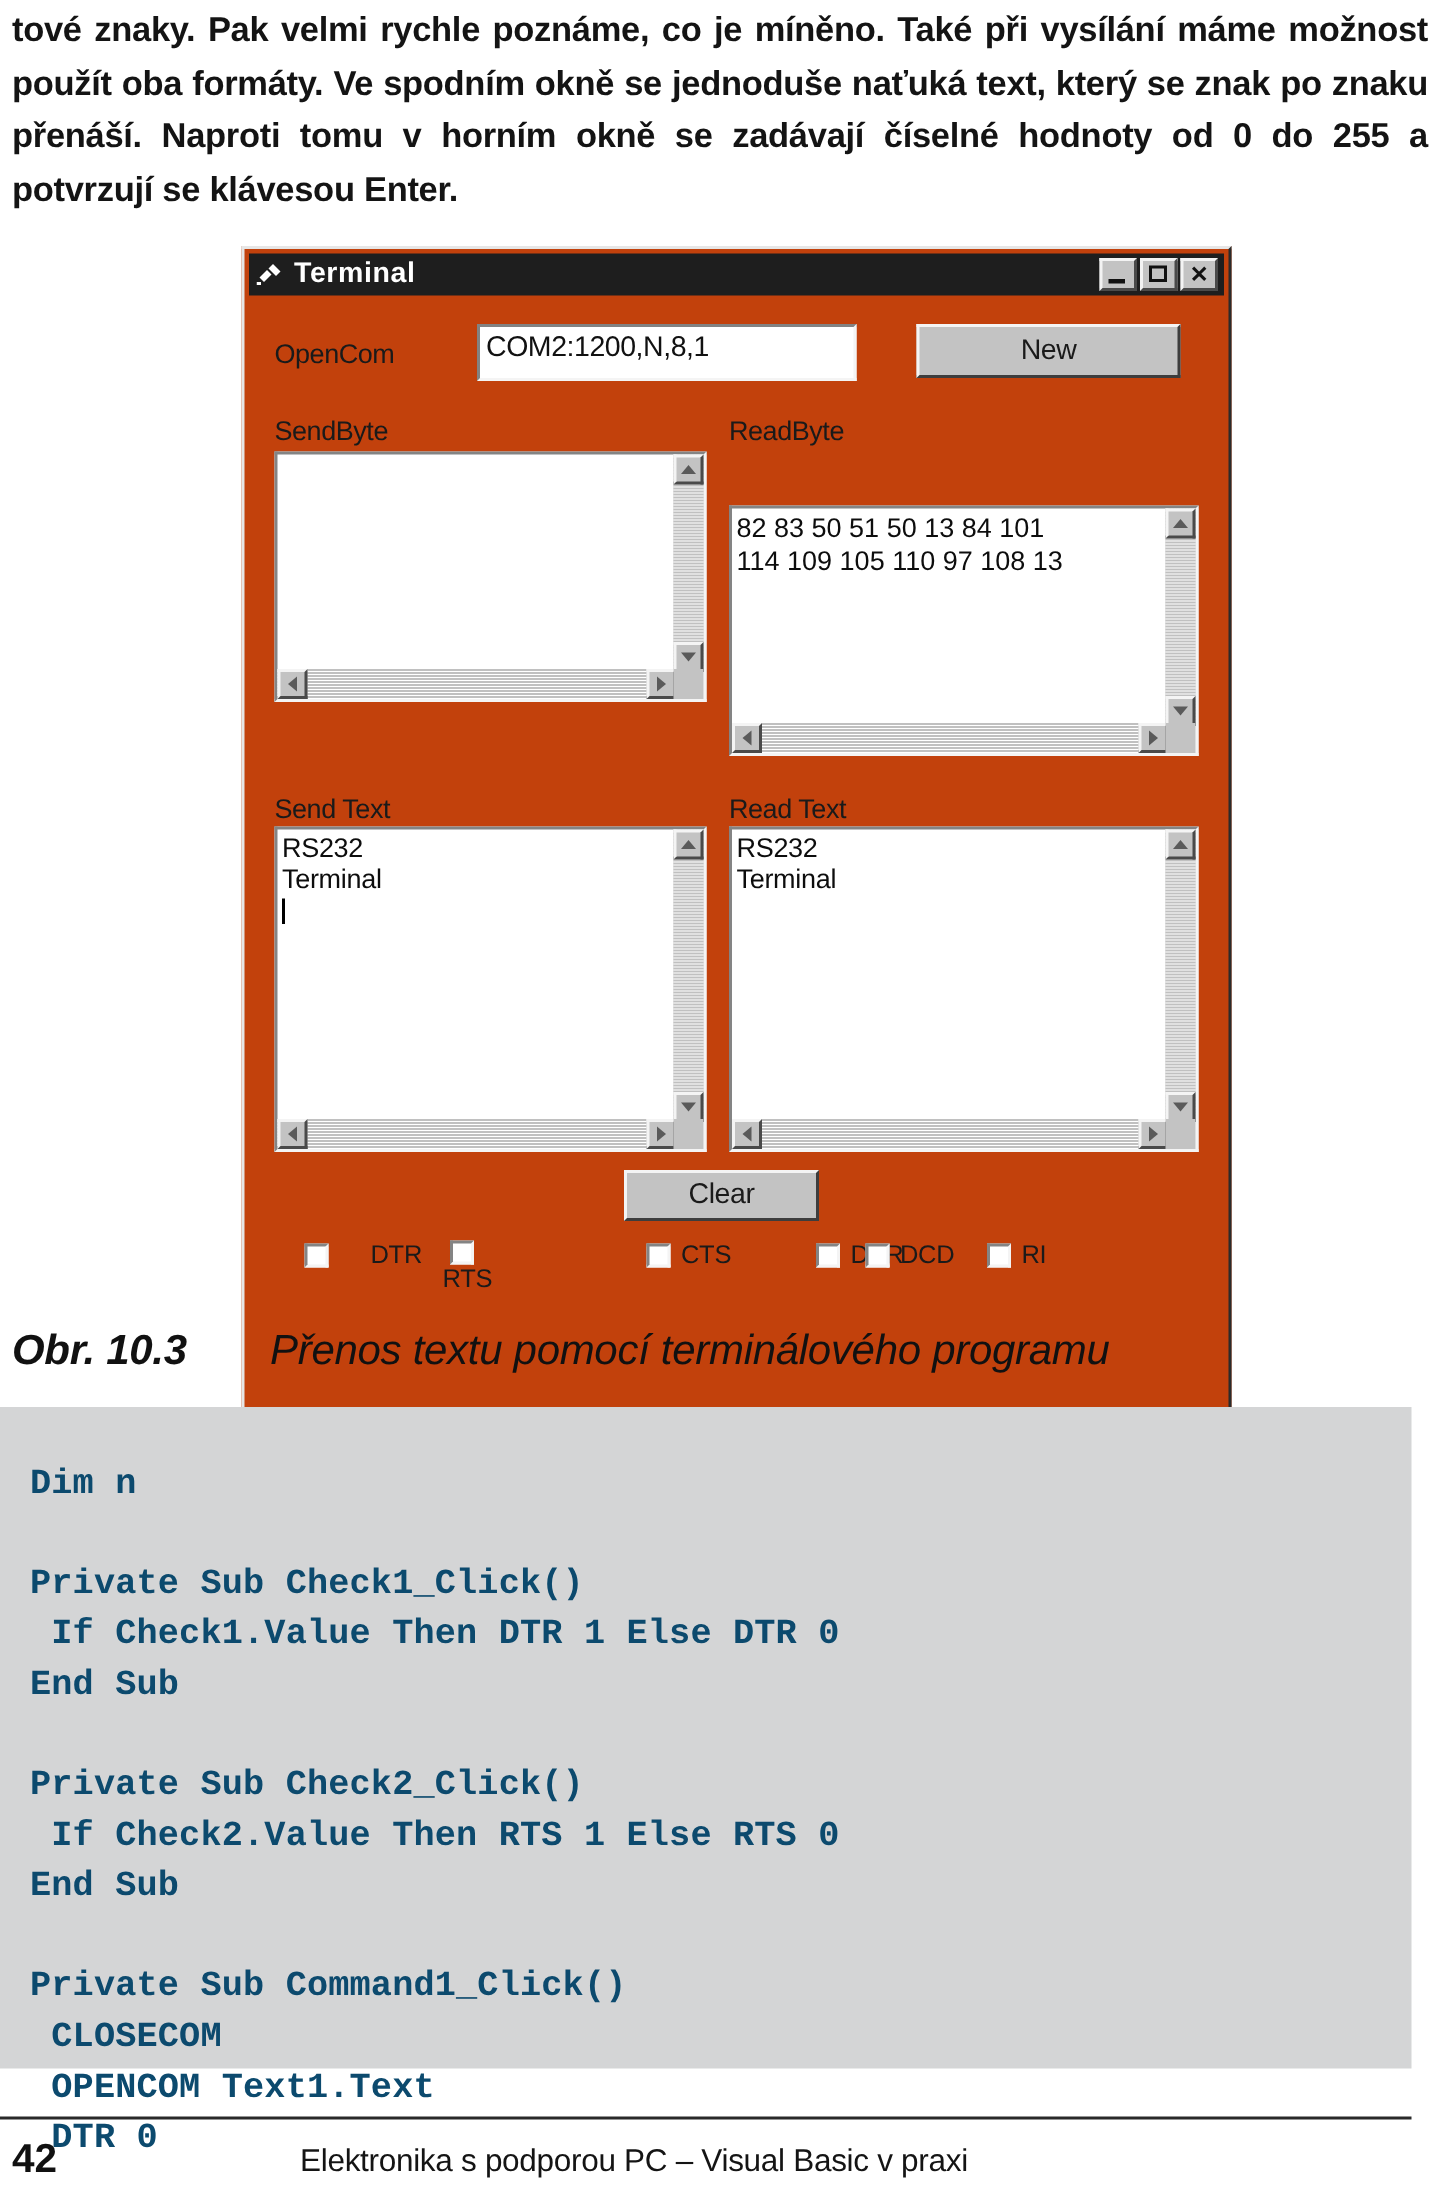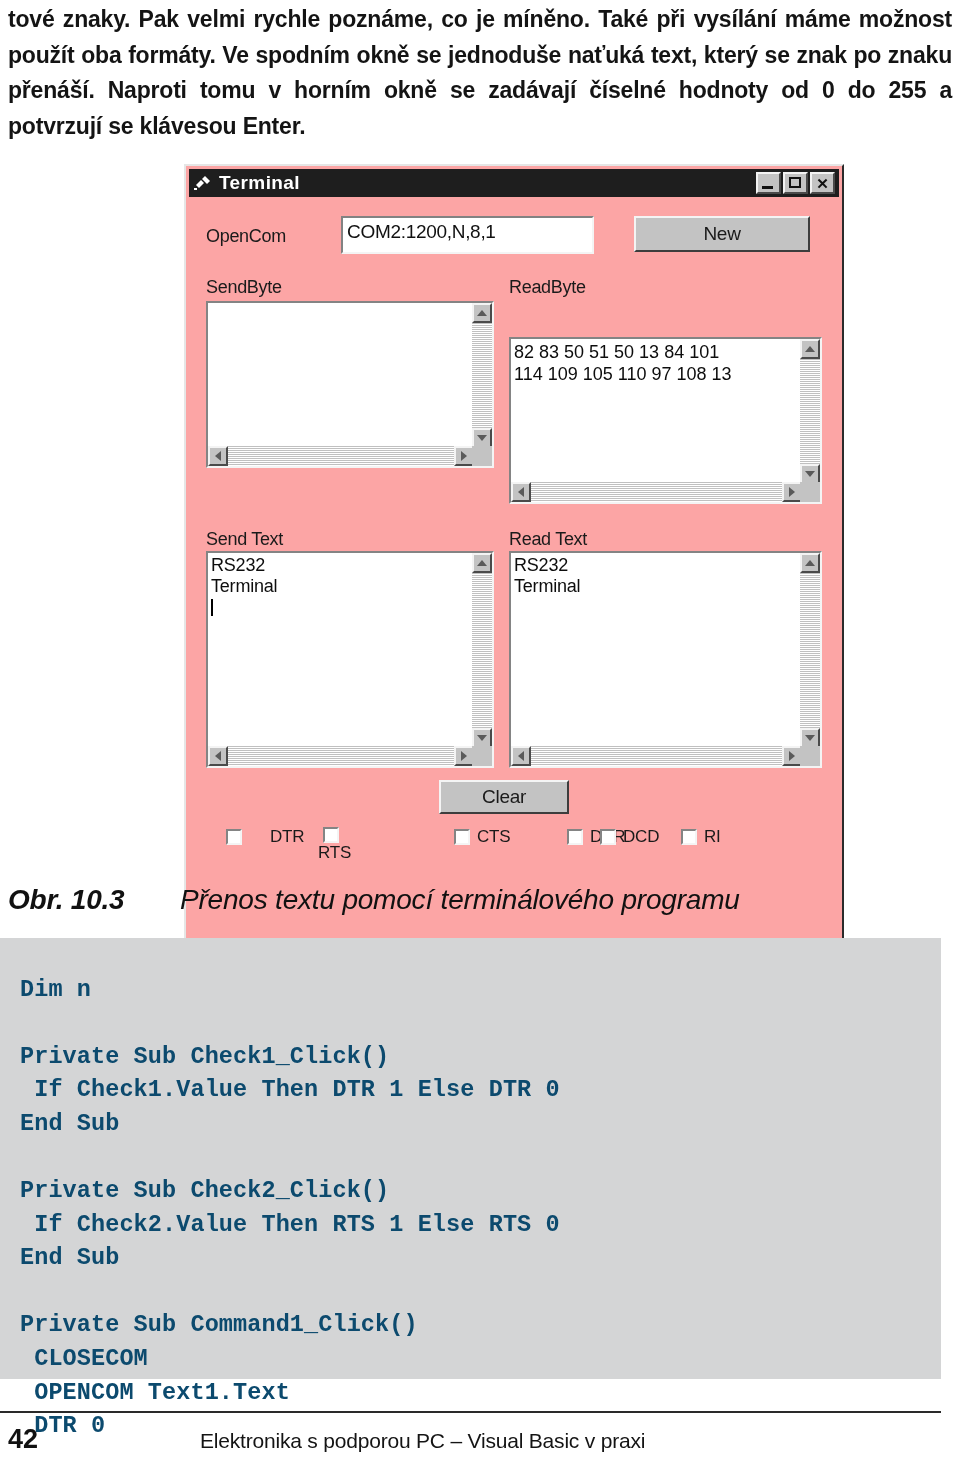--- a/index.html
+++ b/index.html
@@ -26,25 +26,25 @@
     line-height: 35.5px;
     font-weight: 600;
     text-align: justify;
     letter-spacing: -0.2px;
     color: #141414;
   }
 
   
   .win {
     position: absolute;
-    left: 184px;
+    left: 161px;
     top: 164px;
     width: 660px;
     height: 892px;
-    background: #fca5a5;
+    background: #c2410c;
     border-top: 2px solid #e6e6e6;
     border-left: 2px solid #e6e6e6;
     border-right: 2px solid #2b2b2b;
     border-bottom: 2px solid #2b2b2b;
     box-sizing: border-box;
   }
   .titlebar {
     position: absolute;
     left: 3px;
     top: 3px;

